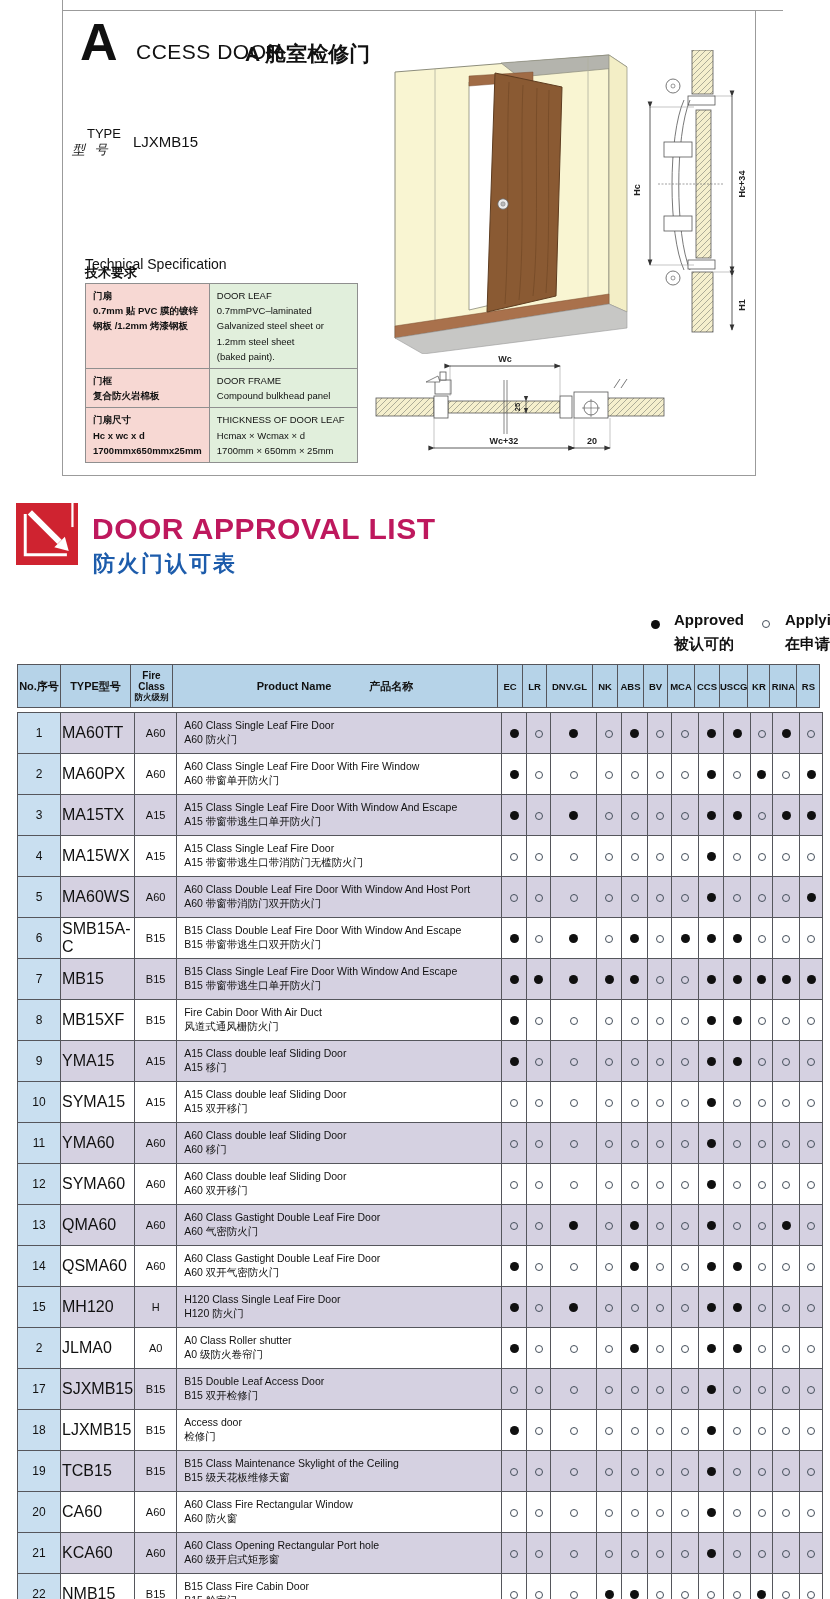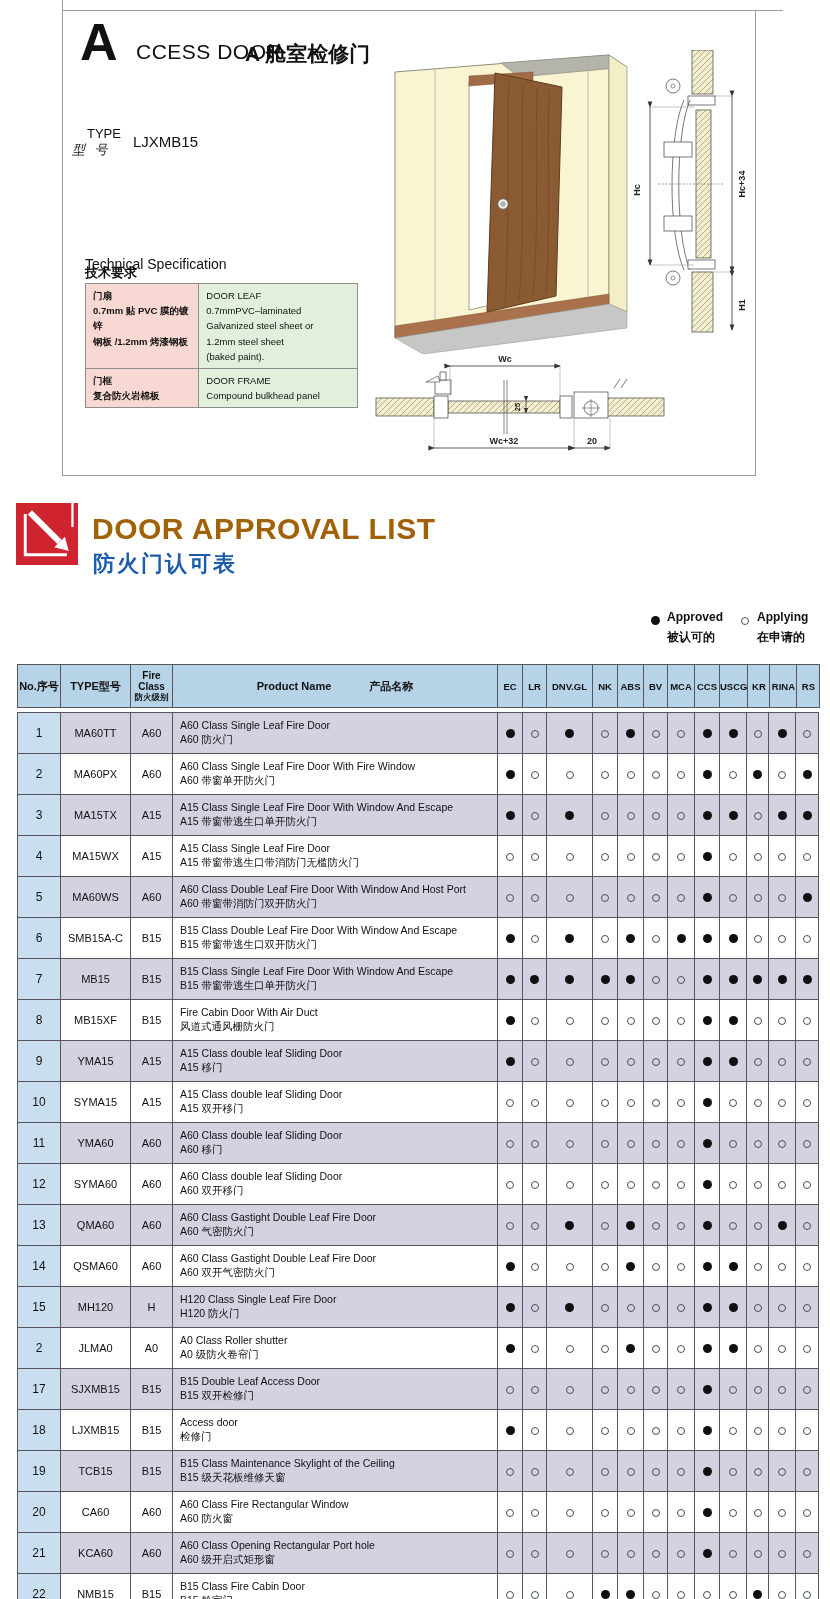--- a/index.html
+++ b/index.html
@@ -31,45 +31,45 @@
 
   svg.door3d { position:absolute; left:383px; top:46px;  width:245px; height:308px; }
   svg.vsec   { position:absolute; left:628px; top:50px;  width:128px; height:284px; }
   svg.hsec   { position:absolute; left:374px; top:352px; width:292px; height:112px; }
   .dim-label { font:bold 9px "Liberation Sans",sans-serif; fill:#222; }
   .dim-label-s { font:bold 7.5px "Liberation Sans",sans-serif; fill:#222; }
 
   
   svg.logo { position:absolute; left:16px; top:503px; width:62px; height:62px; }
   .al-title    { position:absolute; left:92px; top:512px; font-size:30px; font-weight:bold;
-                 color:#a16207; letter-spacing:.5px; }
+                 color:#be185d; letter-spacing:.5px; }
   .al-title-zh { position:absolute; left:93px; top:549px; font-size:22px; font-weight:bold;
                  color:#1d5cab; letter-spacing:2px; }
 
   .legend { position:absolute; left:651px; top:609px; display:flex; gap:18px; }
-  .legend-item { display:grid; grid-template-columns:14px auto; column-gap:2px;
-                 font-size:12px; font-weight:600; line-height:1.4; }
+  .legend-item { display:grid; grid-template-columns:14px auto; column-gap:9px;
+                 font-size:15px; font-weight:600; line-height:1.4; }
   .legend-item .sym { grid-column:1; padding-top:3px; }
   .legend-item .en  { grid-column:2; }
   .legend-item .zh  { grid-column:2; }
 
   table.appr { border-collapse:collapse; table-layout:fixed; position:absolute; left:17px; background:#fff; }
   #hdrTable  { top:664px; }
   #bodyTable { top:712px; }
   .appr th, .appr td { border:1px solid #55565c; overflow:hidden; }
   .appr th { background:#b6d3e8; font-size:11px; font-weight:700; text-align:center;
              vertical-align:middle; height:40px; padding:1px 0; }
   .appr th.org { font-size:9.5px; }
   .fire-line { font-size:10px; line-height:1.1; font-weight:700; }
   .fire-zh   { font-size:8.5px; line-height:1.2; font-weight:700; }
   .ph-en { margin-right:38px; }
 
   .appr td { height:36px; }
   td.no-cell   { background:#c9dff0; text-align:center; font-size:12px; }
-  td.type-cell { text-align:center; font-size:11px; background:#fff; }
+  td.type-cell { font-size:16px; background:#fff; }
   td.fire-cell { text-align:center; font-size:11px; background:#fff; }
   td.prod-cell { padding:2px 7px; background:#fff; }
   td.circle-cell { text-align:center; background:#fff; }
   tr.odd td.type-cell, tr.odd td.fire-cell, tr.odd td.prod-cell, tr.odd td.circle-cell
       { background:#d5d1e1; }
   .prod-en { font-size:10.5px; line-height:1.3; white-space:nowrap; }
   .prod-zh { font-size:10.5px; line-height:1.3; }
 
   .dot { display:inline-block; border-radius:50%; vertical-align:middle; }
   .dot.f { width:9px; height:9px; background:#101010; }
@@ -112,20 +112,32 @@
           </td>
         </tr>
         <tr>
           <td class="spec-cell-zh">
             <div>门框</div>
             <div>复合防火岩棉板</div>
           </td>
           <td class="spec-cell-en">
             <div>DOOR FRAME</div>
             <div>Compound bulkhead panel</div>
+          </td>
+        </tr>
+        <tr>
+          <td class="spec-cell-zh">
+            <div>门扇尺寸</div>
+            <div>Hc x wc x d</div>
+            <div>1700mmx650mmx25mm</div>
+          </td>
+          <td class="spec-cell-en">
+            <div>THICKNESS OF DOOR LEAF</div>
+            <div>Hcmax × Wcmax × d</div>
+            <div>1700mm × 650mm × 25mm</div>
           </td>
         </tr>
       </tbody>
     </table>
 
   <svg class="door3d" viewBox="0 0 245 308">
     <polygon points="12,26 226,9 226,258 12,292" fill="#f9f5d2" stroke="#8d8d7d" stroke-width="1"></polygon>
     <polygon points="118,17 226,9 244,21 136,31" fill="#b4b4ad" stroke="#8d8d7d" stroke-width="0.7"></polygon>
     <polygon points="226,9 244,21 244,266 226,258" fill="#f3eec6" stroke="#8d8d7d" stroke-width="0.7"></polygon>
     <line x1="52" y1="23" x2="52" y2="286" stroke="#b0b0a0" stroke-width="0.8"></line>

